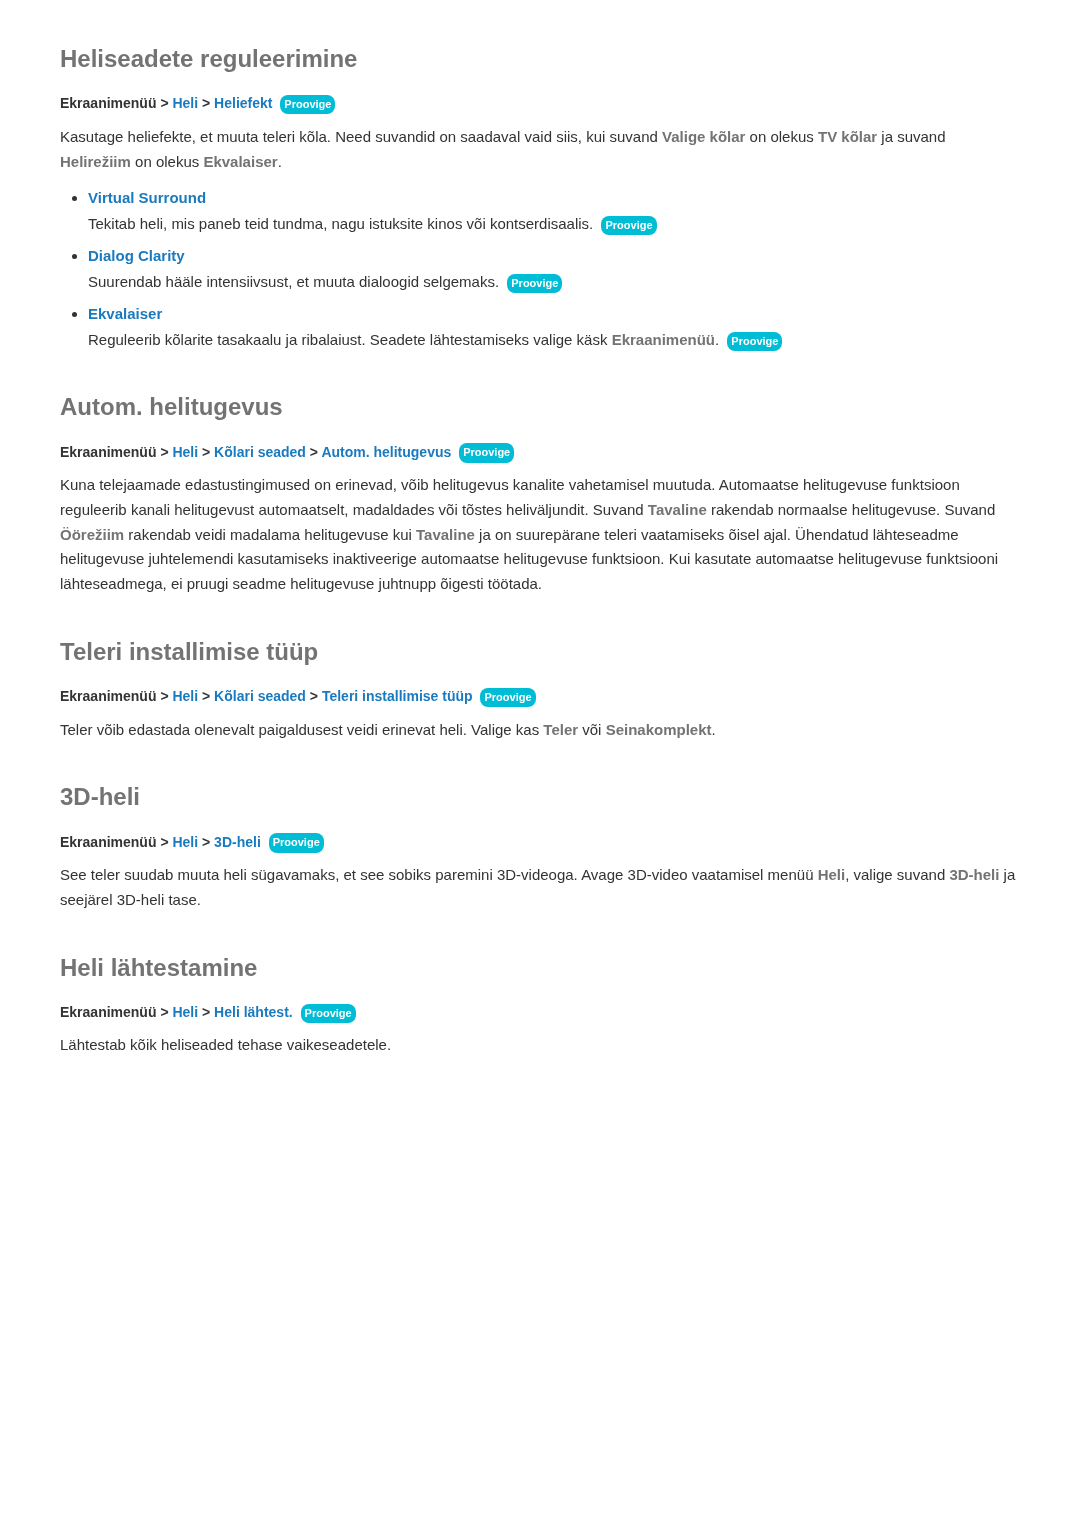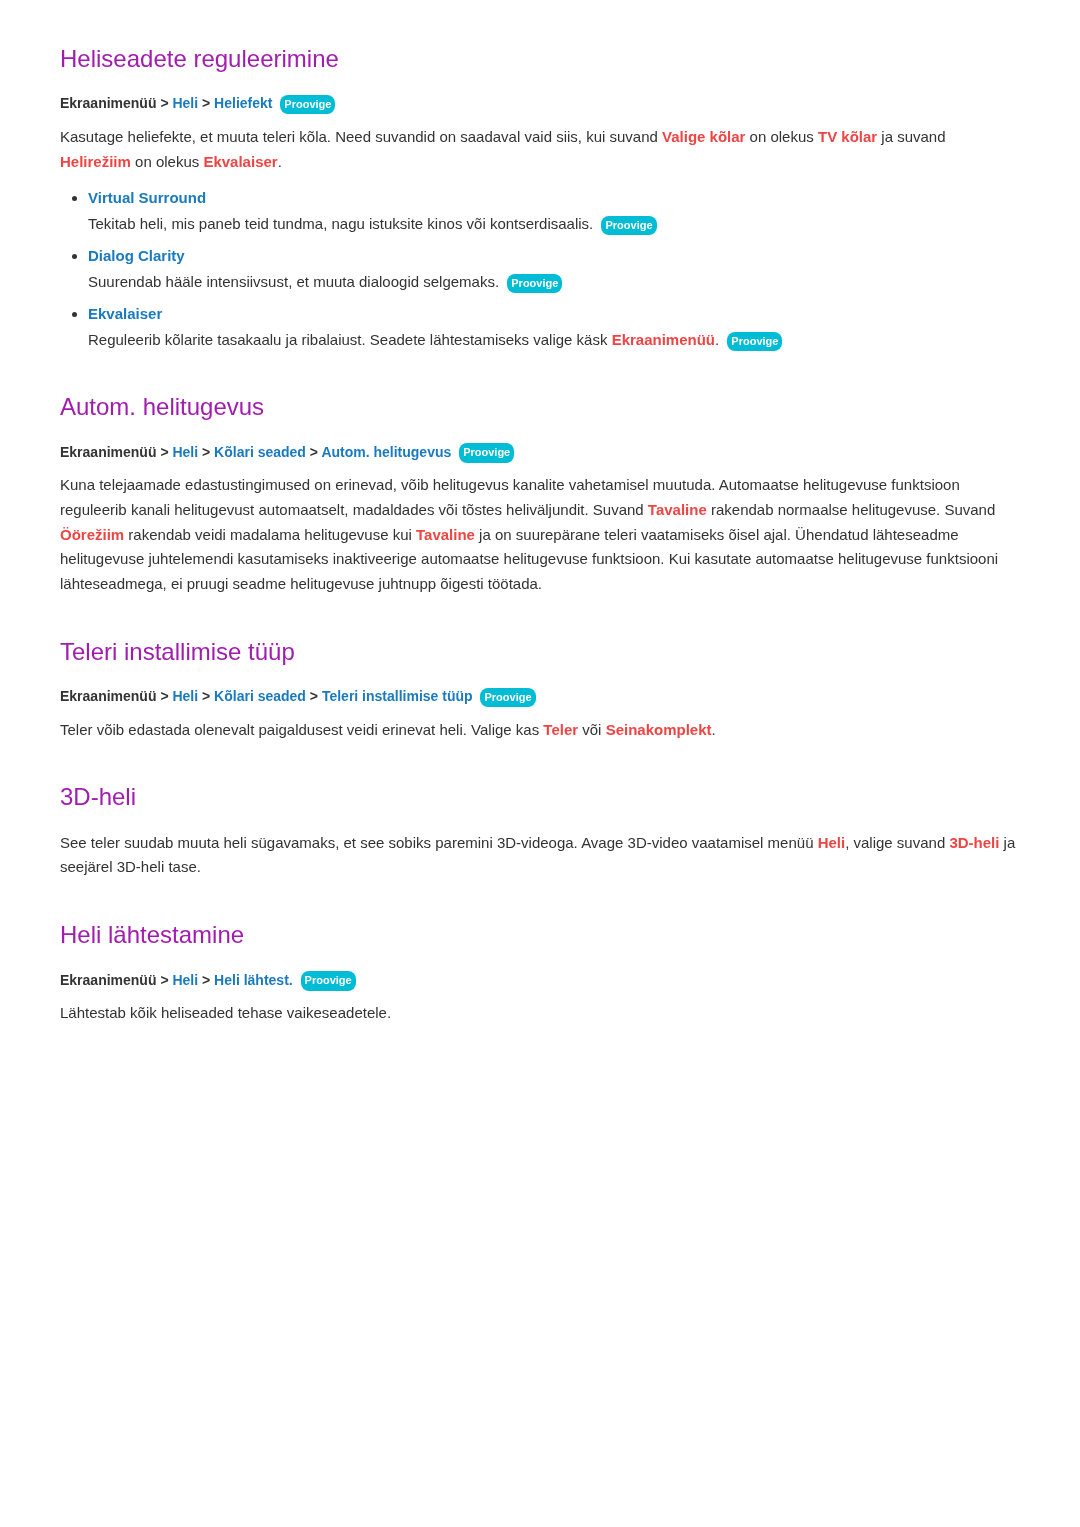--- a/index.html
+++ b/index.html
@@ -9,23 +9,23 @@
       color: #333;
       background: #fff;
       padding: 40px 60px;
       max-width: 1080px;
       line-height: 1.6;
     }
     .section {
       margin-bottom: 36px;
     }
     h2 {
-      color: #a21caf;
+      color: #737373;
       font-size: 24px;
-      font-weight: normal;
+      font-weight: bold;
       margin-bottom: 10px;
       padding-bottom: 4px;
     }
     .breadcrumb {
       font-size: 14px;
       font-weight: bold;
       color: #333;
       margin-bottom: 10px;
     }
     .breadcrumb a {
@@ -43,21 +43,21 @@
       margin-left: 4px;
       vertical-align: middle;
     }
     .body-text {
       font-size: 15px;
       color: #333;
       margin-bottom: 12px;
       line-height: 1.65;
     }
     .body-text a, a.bold-link {
-      color: #ef4444;
+      color: #737373;
       font-weight: bold;
       text-decoration: none;
     }
     ul.bullet-list {
       list-style: disc;
       margin-left: 28px;
       margin-bottom: 10px;
     }
     ul.bullet-list li {
       margin-bottom: 8px;
@@ -153,20 +153,28 @@
   </div>
 
   <p class="body-text">
     <span>Teler võib edastada olenevalt paigaldusest veidi erinevat heli. Valige kas </span><a href="#" class="bold-link">Teler</a><span> või </span><a href="#" class="bold-link">Seinakomplekt</a><span>.</span>
   </p>
 </div>
 
 <div class="section">
   <h2>3D-heli</h2>
 
+  <div class="breadcrumb">
+    <span>Ekraanimenüü</span>
+    <span> &gt; </span>
+    <a href="#">Heli</a>
+    <span> &gt; </span>
+    <a href="#">3D-heli</a>
+    <span class="proovige">Proovige</span>
+  </div>
 
   <p class="body-text">
     <span>See teler suudab muuta heli sügavamaks, et see sobiks paremini 3D-videoga. Avage 3D-video vaatamisel menüü </span><a href="#" class="bold-link">Heli</a><span>, valige suvand </span><a href="#" class="bold-link">3D-heli</a><span> ja seejärel 3D-heli tase.</span>
   </p>
 </div>
 
 <div class="section">
   <h2>Heli lähtestamine</h2>
 
   <div class="breadcrumb">

